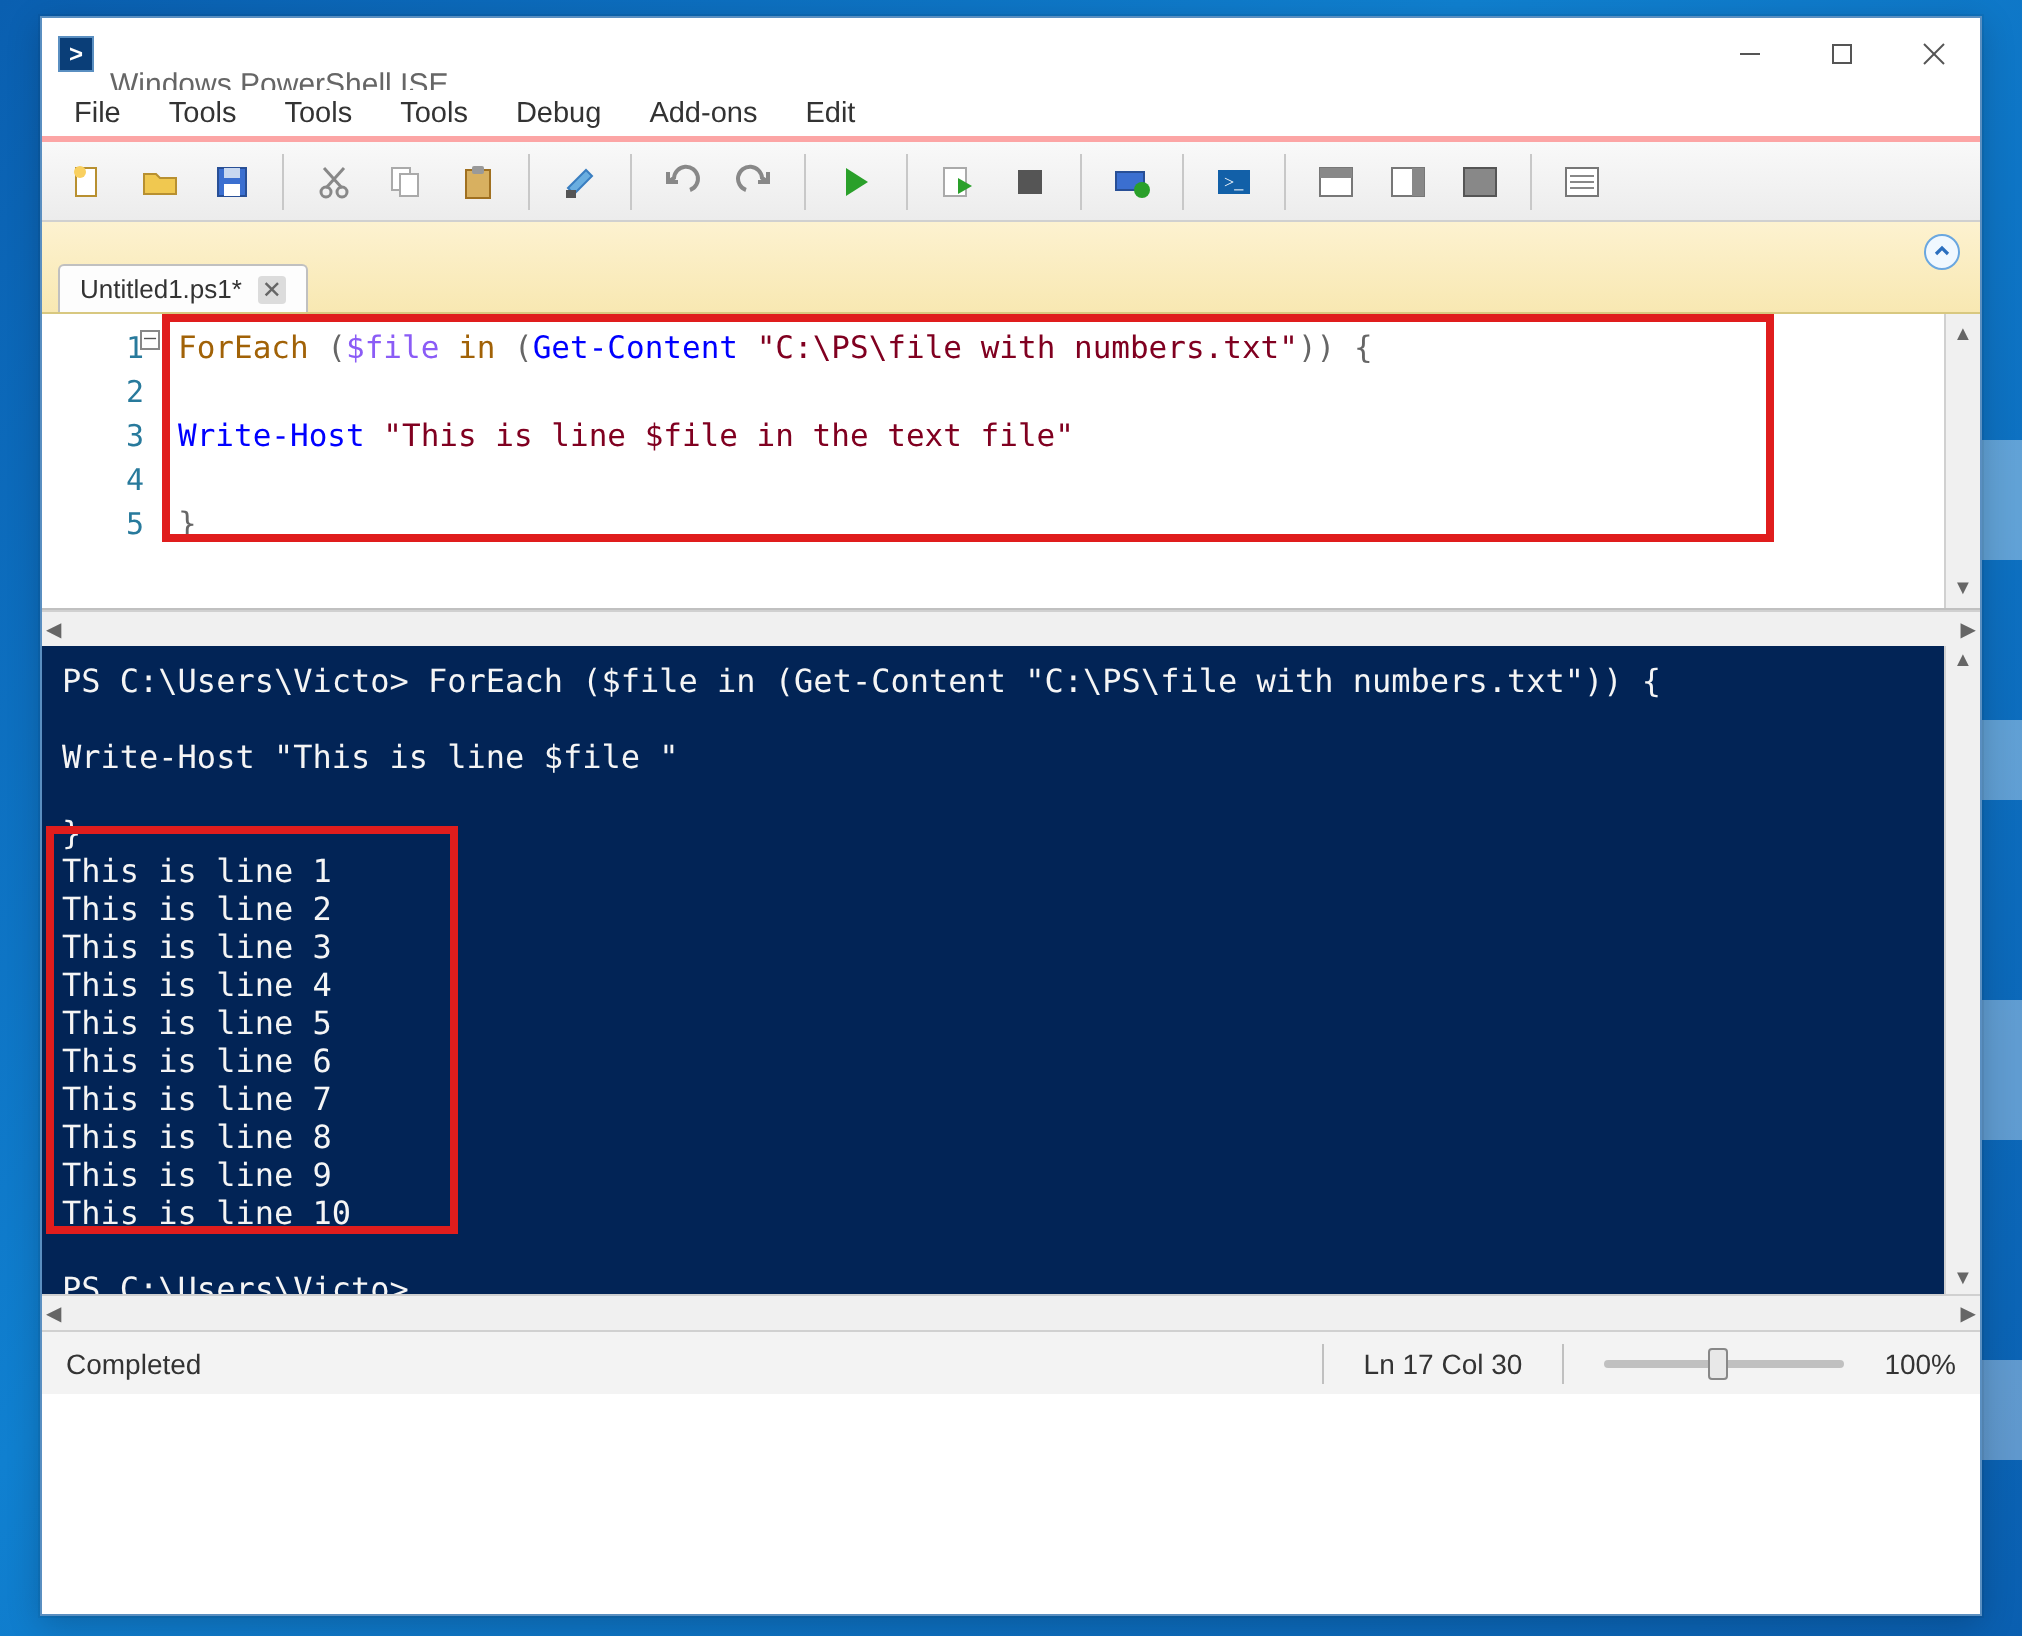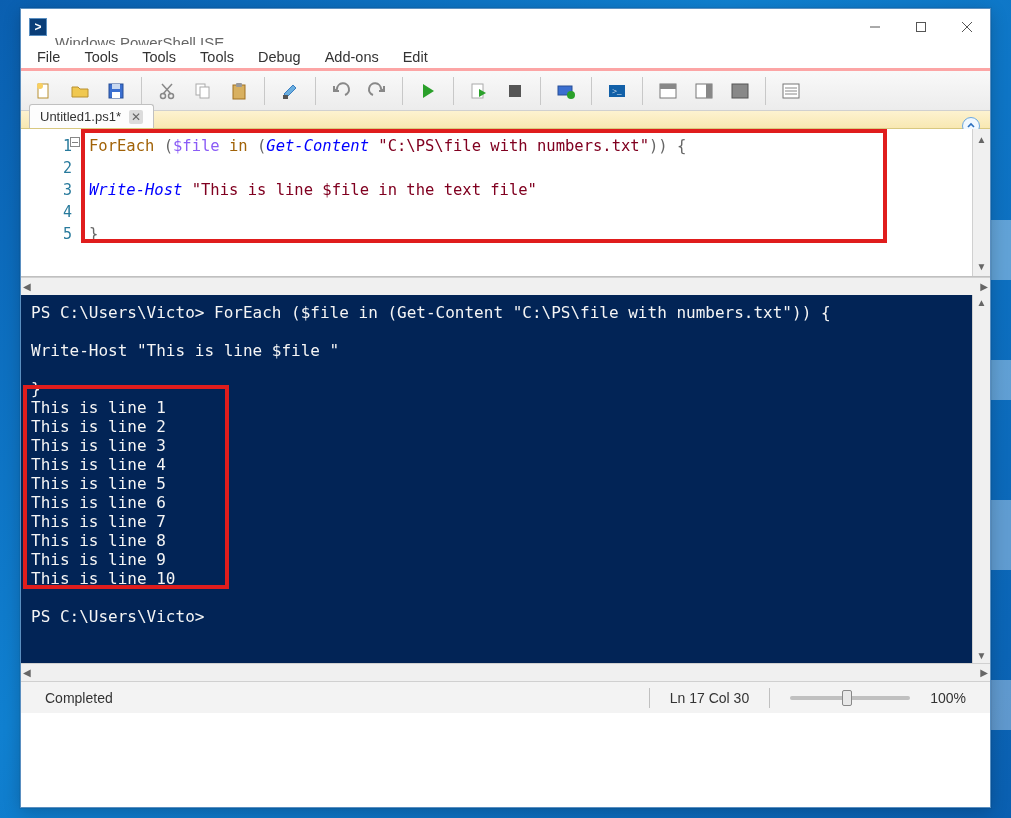--- a/index.html
+++ b/index.html
@@ -80,21 +80,21 @@
   }
   .toolbar .tb-sep {
     width: 1px; height: 28px;
     background: #c8c8c8;
     margin: 0 6px;
   }
   .ico { width: 20px; height: 20px; display: inline-block; }
 
   
   .tabs-row {
-    height: 18px;
+    height: 46px;
     background: linear-gradient(#fdf2d0, #f8e8b2);
     border-bottom: 1px solid #d8c880;
     display: flex;
     align-items: flex-end;
     padding: 0 8px;
     position: relative;
   }
   .tabs-row .tab {
     background: #fdfdfd;
     border: 1px solid #c0c0c0;
@@ -153,21 +153,21 @@
     font-size: 15.5px;
     line-height: 22px;
     padding: 6px 6px 0 10px;
     white-space: pre;
     color: #000;
     overflow: hidden;
   }
   .code .kw   { color: #a16207; }     
   .code .var  { color: #8b5cf6; }     
   .code .str  { color: #800020; }     
-  .code .cmd  { color: #0000ff; font-style: italic; }
+  .code .cmd  { color: #0000ff; }
   .code .gray { color: #666; }
 
   .red-box-editor {
     position: absolute;
     left: 60px; top: 0px;
     width: 806px; height: 114px;
     border: 4px solid #e01d1d;
     pointer-events: none;
   }
 
@@ -190,21 +190,21 @@
     background: #022456;
     color: #f5f5f5;
     font-family: "Lucida Console", Consolas, monospace;
     font-size: 16px;
     line-height: 19px;
     padding: 8px 10px;
     white-space: pre;
     position: relative;
     overflow: hidden;
   }
-  .console-wrapper { display:flex; height: 368px; }
+  .console-wrapper { display:flex; height: 324px; }
   .console-vscroll {
     width: 18px; background:#f0f0f0; border-left:1px solid #d0d0d0;
     display:flex; flex-direction:column; justify-content:space-between;
     align-items:center; font-size:10px; color:#666; padding:2px 0;
   }
 
   .red-box-console {
     position: absolute;
     left: 2px; top: 90px;
     width: 206px; height: 204px;
@@ -212,21 +212,21 @@
     pointer-events: none;
   }
 
   
   .statusbar {
     height: 32px;
     background: #f3f3f3;
     border-top: 1px solid #d0d0d0;
     display: flex;
     align-items: center;
-    padding: 0 24px;
+    padding: 0 12px;
     font-size: 14px;
     color: #333;
     gap: 20px;
   }
   .statusbar .spacer { flex: 1; }
   .statusbar .sep { width:1px; height: 20px; background:#c0c0c0; }
   .zoom-slider {
     width: 120px; height: 4px; background:#c0c0c0; position:relative; border-radius:2px;
   }
   .zoom-slider .thumb {

